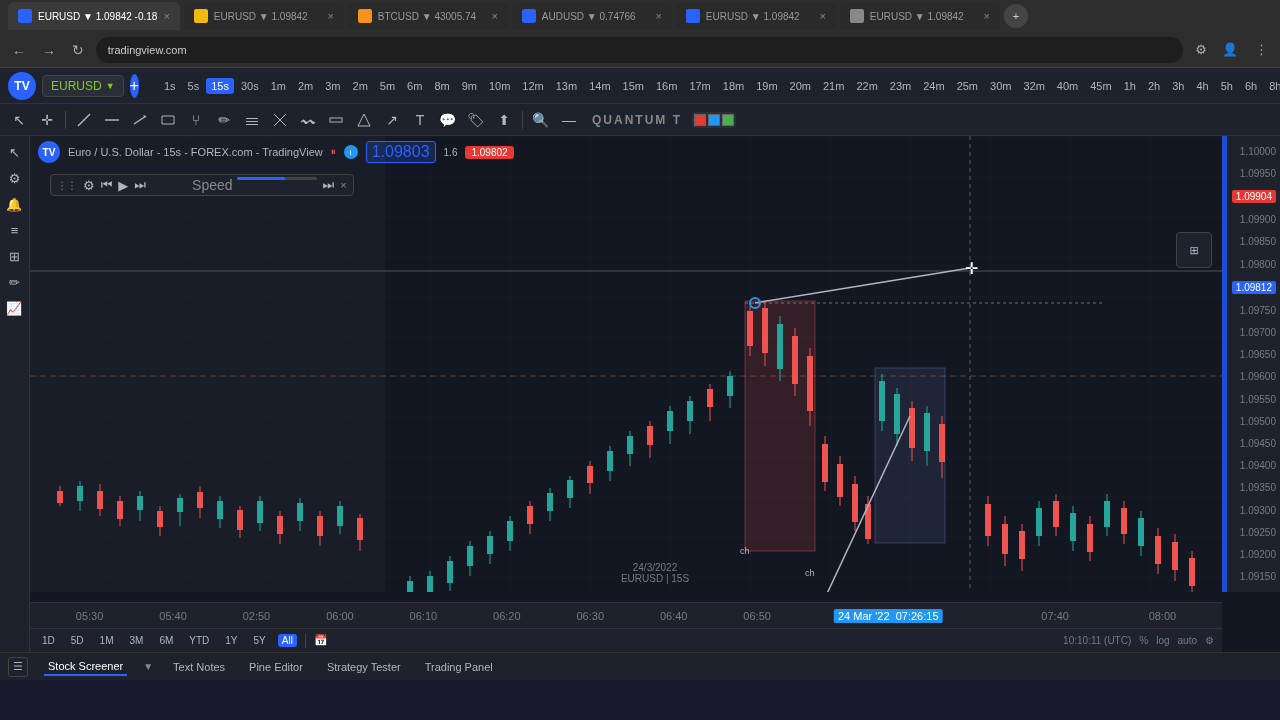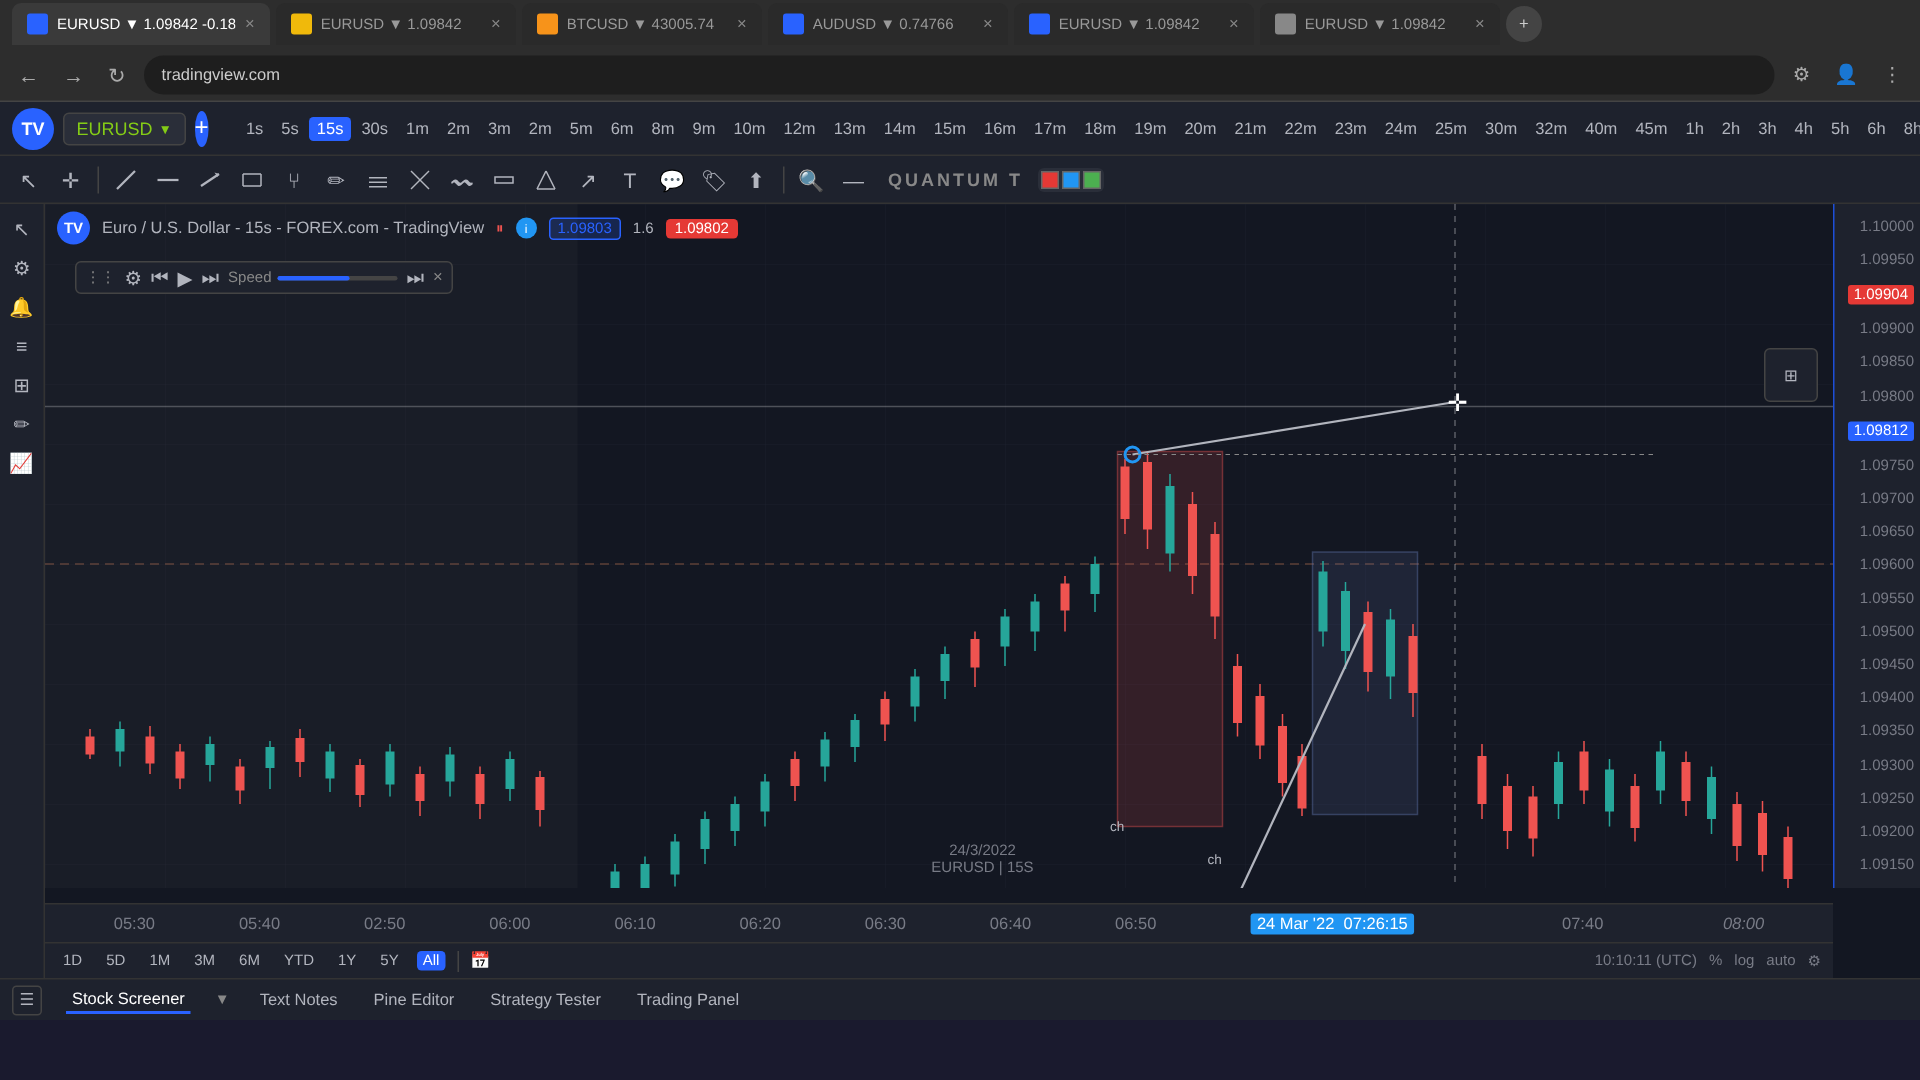--- a/index.html
+++ b/index.html
@@ -202,21 +202,21 @@
     .symbol-info-text {
       color: #b2b5be;
       font-size: 11px;
     }
     .price-badge {
       background: rgba(41,98,255,0.2);
       border: 1px solid #2962ff;
       border-radius: 3px;
       padding: 1px 5px;
       color: #2962ff;
-      font-size: 10px;
+      font-size: 16px;
     }
     .price-value {
       background: #e53935;
       border-radius: 3px;
       padding: 1px 6px;
       color: #fff;
       font-size: 10px;
     }
 
     
@@ -226,21 +226,21 @@
       background: #1e222d;
       border: 1px solid #444;
       border-radius: 4px;
       display: flex;
       align-items: center;
       padding: 2px 6px;
       gap: 6px;
       z-index: 10;
     }
     .replay-btn { color: #b2b5be; cursor: pointer; font-size: 13px; }
-    .replay-speed { display: flex; align-items: center; gap: 4px; font-size: 10px; color: #888; }
+    .replay-speed { display: flex; gap: 4px; font-size: 14px; color: #888; margin-left: 40px; }
     .speed-slider {
       width: 80px;
       height: 3px;
       background: #444;
       border-radius: 2px;
       position: relative;
     }
     .speed-slider-fill {
       width: 60%;
       height: 100%;
@@ -248,21 +248,21 @@
       border-radius: 2px;
     }
     .replay-close { color: #888; cursor: pointer; }
 
     
     .price-axis {
       position: absolute;
       right: 0; top: 0; bottom: 60px;
       width: 58px;
       background: #1e222d;
-      border-left: 1px solid #1d4ed8;
+      border-left: 5px solid #1d4ed8;
       display: flex;
       flex-direction: column;
       justify-content: space-around;
       align-items: flex-end;
       padding: 4px 4px;
     }
     .price-tick {
       color: #787b86;
       font-size: 10px;
     }
@@ -816,21 +816,21 @@
       <span class="time-tick" style="left:12%;">05:40</span>
       <span class="time-tick" style="left:19%;">02:50</span>
       <span class="time-tick" style="left:26%;">06:00</span>
       <span class="time-tick" style="left:33%;">06:10</span>
       <span class="time-tick" style="left:40%;">06:20</span>
       <span class="time-tick" style="left:47%;">06:30</span>
       <span class="time-tick" style="left:54%;">06:40</span>
       <span class="time-tick" style="left:61%;">06:50</span>
       <span class="time-tick highlight" style="left:72%;background:#2196f3;color:#fff;border-radius:2px;padding:1px 4px;">24 Mar '22 &nbsp;07:26:15</span>
       <span class="time-tick" style="left:86%;">07:40</span>
-      <span class="time-tick" style="left:95%;font-style:italic;">08:00</span>
+      <span class="time-tick" style="left:95%;">08:00</span>
     </div>
 
     <div class="chart-label">
       <div>24/3/2022</div>
       <div>EURUSD | 15S</div>
     </div>
 
     <div class="bottom-toolbar">
       <span class="period-btn">1D</span>
       <span class="period-btn">5D</span>

